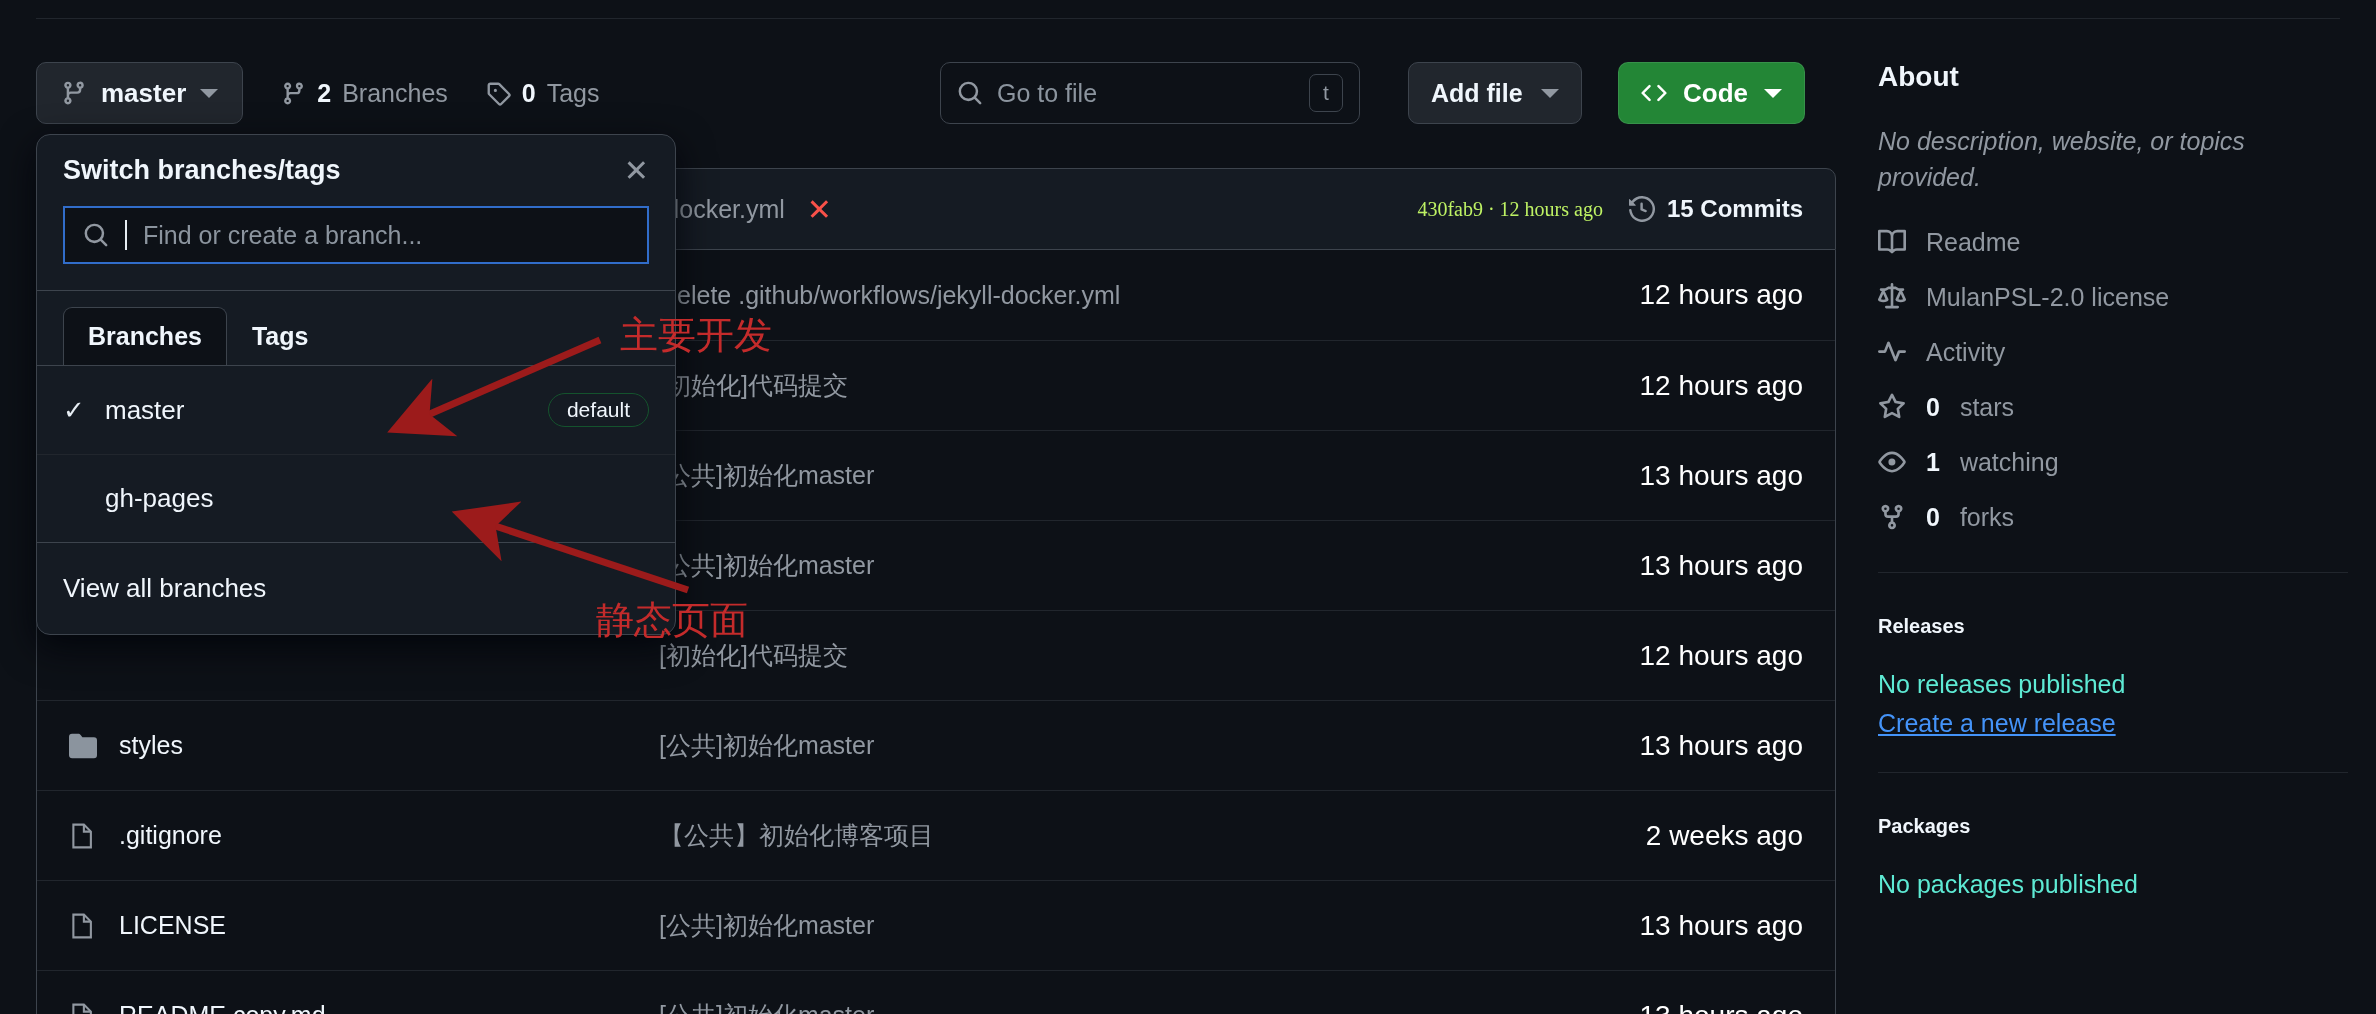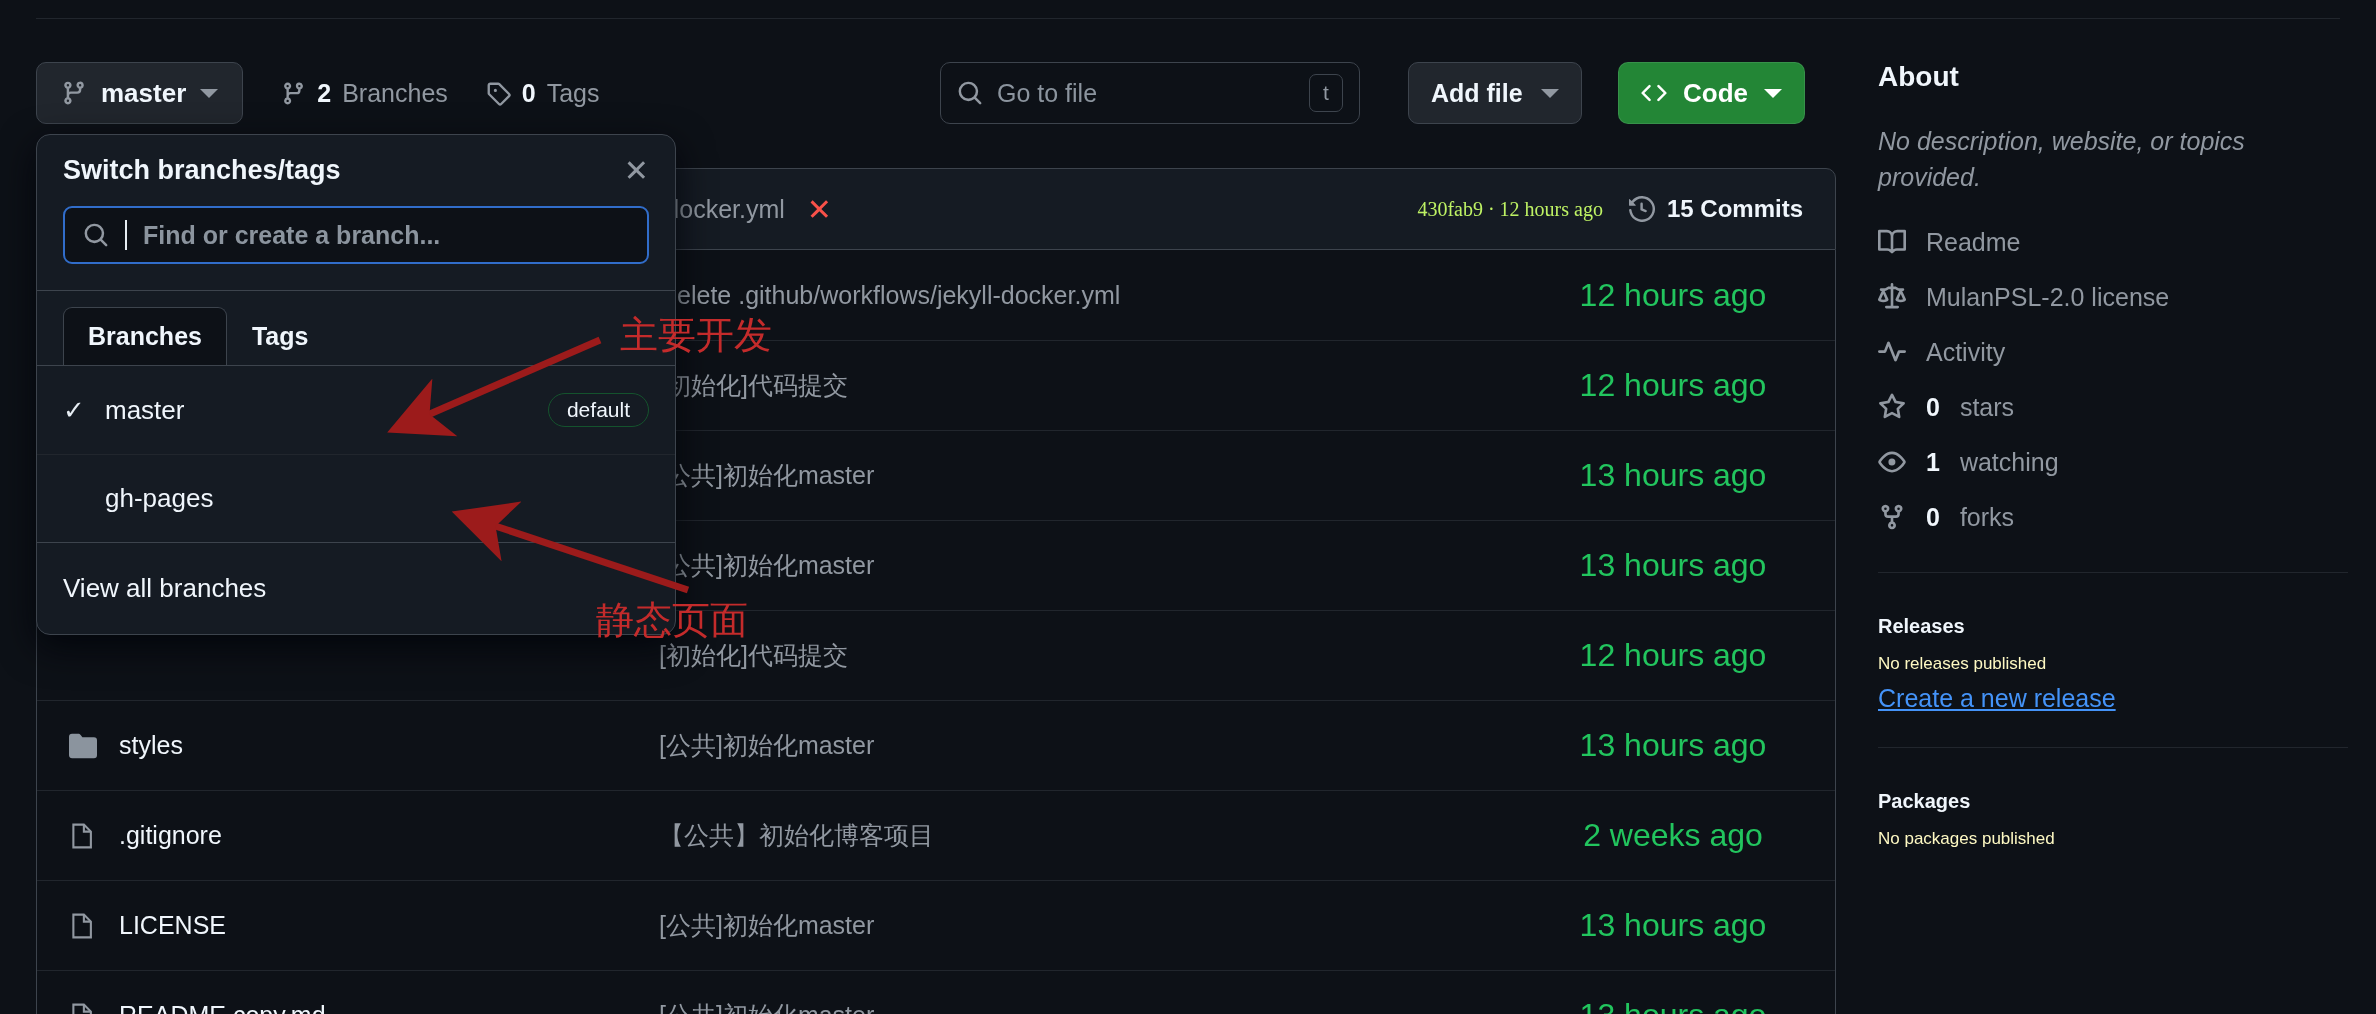--- a/index.html
+++ b/index.html
@@ -98,43 +98,42 @@
   }
   .frow {
     display: flex; align-items: center; height: 90px;
     border-top: 1px solid #21262d; padding: 0 32px;
     cursor: pointer;
   }
   .frow:first-child { border-top: none; }
   .fname-cell { width: 590px; display: flex; align-items: flex-end; gap: 22px; }
   .fname { font-size: 25px; color: #f0f6fc; }
   .fmsg { font-size: 25px; color: #9198a1; flex: 1; }
-  .ftime { font-size: 32px; color: #22c55e; text-align: center; width: 260px; }
+  .ftime { font-size: 28px; color: #ffffff; text-align: right; width: 260px; }
 
   
   .dropdown {
     position: absolute; left: 36px; top: 134px;
     width: 640px;
     background: #151b23; border: 1px solid #3d444d; border-radius: 14px;
     box-shadow: 0 12px 36px rgba(1,4,9,0.85);
     z-index: 40;
   }
   .dd-head {
     display: flex; align-items: center; justify-content: space-between;
     padding: 20px 26px 20px 26px;
   }
   .dd-title { font-size: 27px; font-weight: 700; color: #f0f6fc; }
   .dd-close { color: #9198a1; font-size: 30px; cursor: pointer; line-height: 1; }
   .dd-searchwrap { padding: 0 26px 26px 26px; }
   .dd-search {
     display: flex; align-items: center; gap: 16px;
     height: 58px; padding: 0 18px;
-    background: #0d1117; border: 2px solid #316dca; border-radius: 9px;
+    background: #0d1117; border: 2px solid #316dca; border-radius: 0;
     cursor: text;
-    font-weight: bold;
   }
   .dd-search .caret-bar {
     width: 2px; height: 30px; background: #e6edf3;
   }
   .dd-search .ph { font-size: 25px; color: #8b949e; }
   .dd-tabs {
     display: flex; border-top: 1px solid #3d444d;
     padding: 16px 26px 0 26px; gap: 0;
   }
   .dd-tab {
@@ -168,21 +167,21 @@
     font-size: 25px; color: #9198a1; font-style: italic;
     margin-top: 30px; line-height: 1.45;
   }
   .sb-link {
     display: flex; align-items: center; gap: 20px;
     margin-top: 26px; font-size: 25px; color: #9198a1; cursor: pointer;
   }
   .sb-link b { color: #f0f6fc; font-weight: 700; }
   .sb-sep { height: 1px; background: #21262d; margin: 40px 0 0 0; }
   .sb-sec-title { font-size: 20px; font-weight: 700; color: #f0f6fc; margin-top: 42px; }
-  .sb-note { font-size: 17px; color: #fef9c3; margin-top: 16px; }
+  .sb-note { font-size: 25px; color: #5eead4; margin-top: 32px; }
   .sb-a {
     font-size: 25px; color: #4493f8; text-decoration: underline;
     margin-top: 10px; display: inline-block; cursor: pointer;
   }
 
   
   .anno {
     position: absolute; color: #c42b2b; font-size: 38px;
     font-family: "DejaVu Sans", sans-serif; pointer-events: none; z-index: 60;
   }

